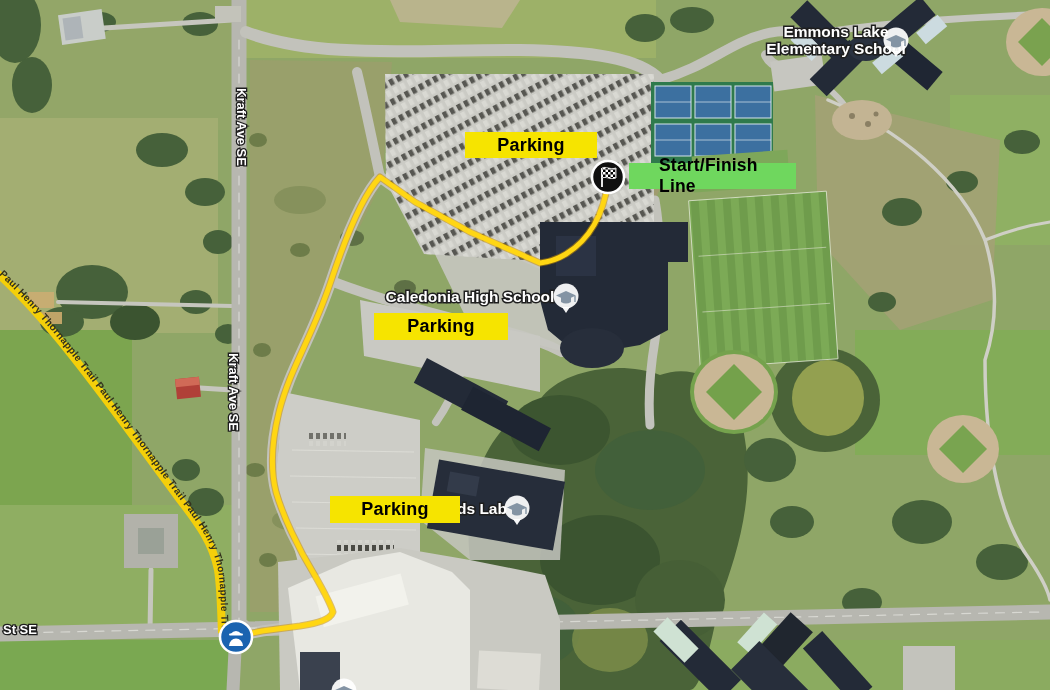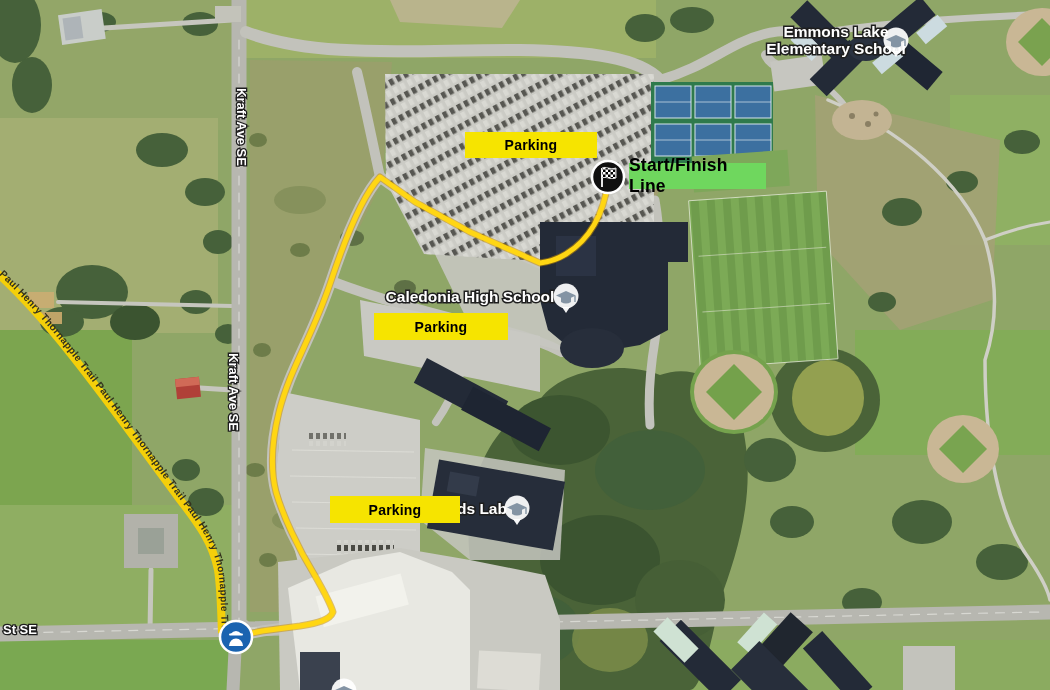--- a/index.html
+++ b/index.html
@@ -1,23 +1,23 @@
 <!DOCTYPE html>
 <html><head>
 <meta charset="utf-8">
 <style>
   html,body{margin:0;padding:0;background:#222;}
   .stage{position:relative;width:1050px;height:690px;overflow:hidden;
          font-family:"Liberation Sans",sans-serif;background:#8aa563;}
   .stage svg{position:absolute;inset:0;display:block;}
   .box{position:absolute;display:flex;align-items:center;justify-content:center;
-       font-weight:700;color:#000;font-size:14px;letter-spacing:.2px;
+       font-weight:700;color:#000;font-size:18px;letter-spacing:.2px;
        font-family:"Liberation Sans",sans-serif;}
   .box.yellow{background:#f6e400;}
-  .box.green{background:#6fd75e;font-size:17.5px;}
+  .box.green{background:#6fd75e;font-size:17.5px;padding-left:30px;}
   .maplabel{fill:#fff;stroke:#1e1e1e;stroke-width:3px;paint-order:stroke;
             font-weight:600;font-family:"Liberation Sans",sans-serif;}
   .roadlabel{fill:#fff;stroke:#1e1e1e;stroke-width:2.6px;paint-order:stroke;
              font-weight:600;font-size:13px;font-family:"Liberation Sans",sans-serif;}
   .traillabel{fill:#33321d;font-weight:700;font-size:10px;letter-spacing:.4px;
               font-family:"Liberation Sans",sans-serif;}
 </style>
 </head>
 <body>
 

